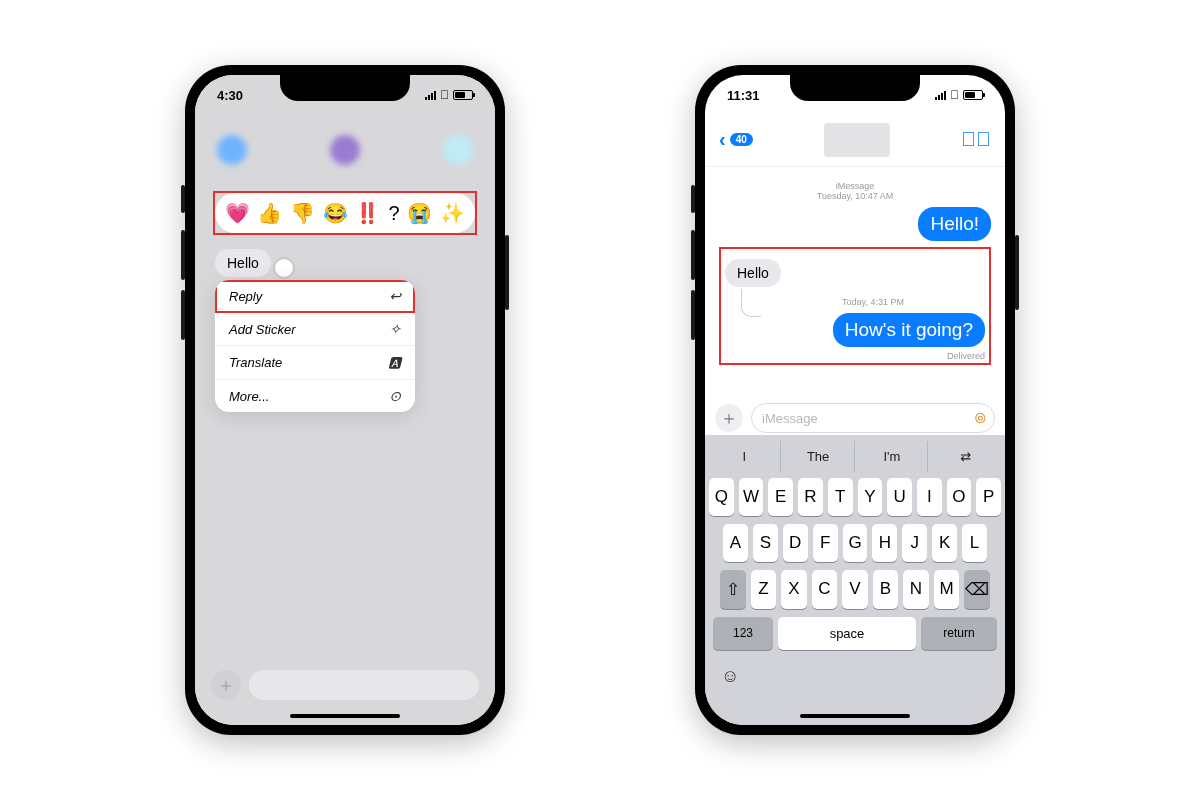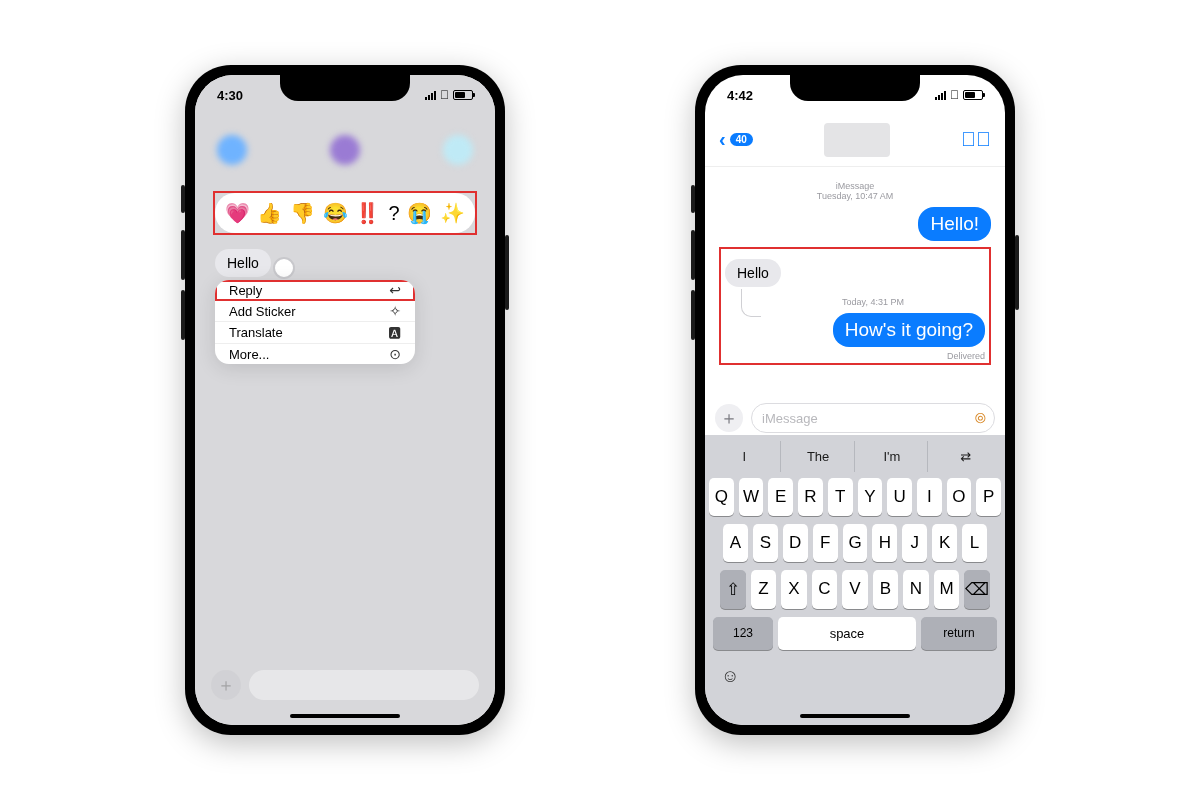--- a/index.html
+++ b/index.html
@@ -43,21 +43,21 @@
 
   .tapback-box { position:absolute; top:116px; left:18px; right:18px; border:2px solid #e03030; }
   .tapback-bar{ background:#fff; border-radius:22px; padding:8px 10px; display:flex; justify-content:space-between; align-items:center; gap:6px;}
   .tapback-bar span{ font-size:20px; }
 
   .msg-bubble-gray{ background:#e8e8ec; border-radius:16px; padding:6px 12px; font-size:14px; display:inline-block;}
   .p1-hello{ position:absolute; top:174px; left:20px; }
   .p1-tail{ position:absolute; top:182px; left:78px; width:22px; height:22px; border:2px solid #c8c8cc; background:#fff; border-radius:50%;}
 
   .context-menu{ position:absolute; top:205px; left:20px; width:200px; background:#fff; border-radius:14px; overflow:hidden; box-shadow:0 4px 20px rgba(0,0,0,.12);}
-  .cm-row{ display:flex; justify-content:space-between; align-items:center; padding:2px 14px; font-size:13px; border-bottom:1px solid #eee;}
+  .cm-row{ display:flex; justify-content:space-between; align-items:center; padding:8px 14px; font-size:13px; border-bottom:1px solid #eee;font-style:italic;}
   .cm-row:last-child{border-bottom:none;}
   .cm-row.hl{ outline:2px solid #e03030; outline-offset:-2px;}
   .cm-ico{ font-size:14px; color:#333;}
 
   .p1-composer{ position:absolute; bottom:22px; left:16px; right:16px; height:36px; display:flex; align-items:center; gap:8px; opacity:.4;}
   .p1-plus{ width:30px; height:30px; border-radius:50%; background:#c8c8cc; display:flex; align-items:center; justify-content:center; color:#555; font-size:18px;}
   .p1-field{ flex:1; height:30px; background:#fff; border-radius:15px;}
 
   
   
@@ -192,21 +192,21 @@
 
 <div class="phone">
   <div class="side-btn sb-left1"></div>
   <div class="side-btn sb-left2"></div>
   <div class="side-btn sb-left3"></div>
   <div class="side-btn sb-right"></div>
   <div class="screen">
     <div class="notch"></div>
 
     <div class="status">
-      <span>4:42</span>
+      <span>11:31</span>
       <div class="status-icons">
         <div class="cell">
             <span style="height:3px"></span>
             <span style="height:5px"></span>
             <span style="height:7px"></span>
             <span style="height:9px"></span>
           </div>
         <span>􀙇</span>
         <div class="battery">
             <div class="fill"></div>

